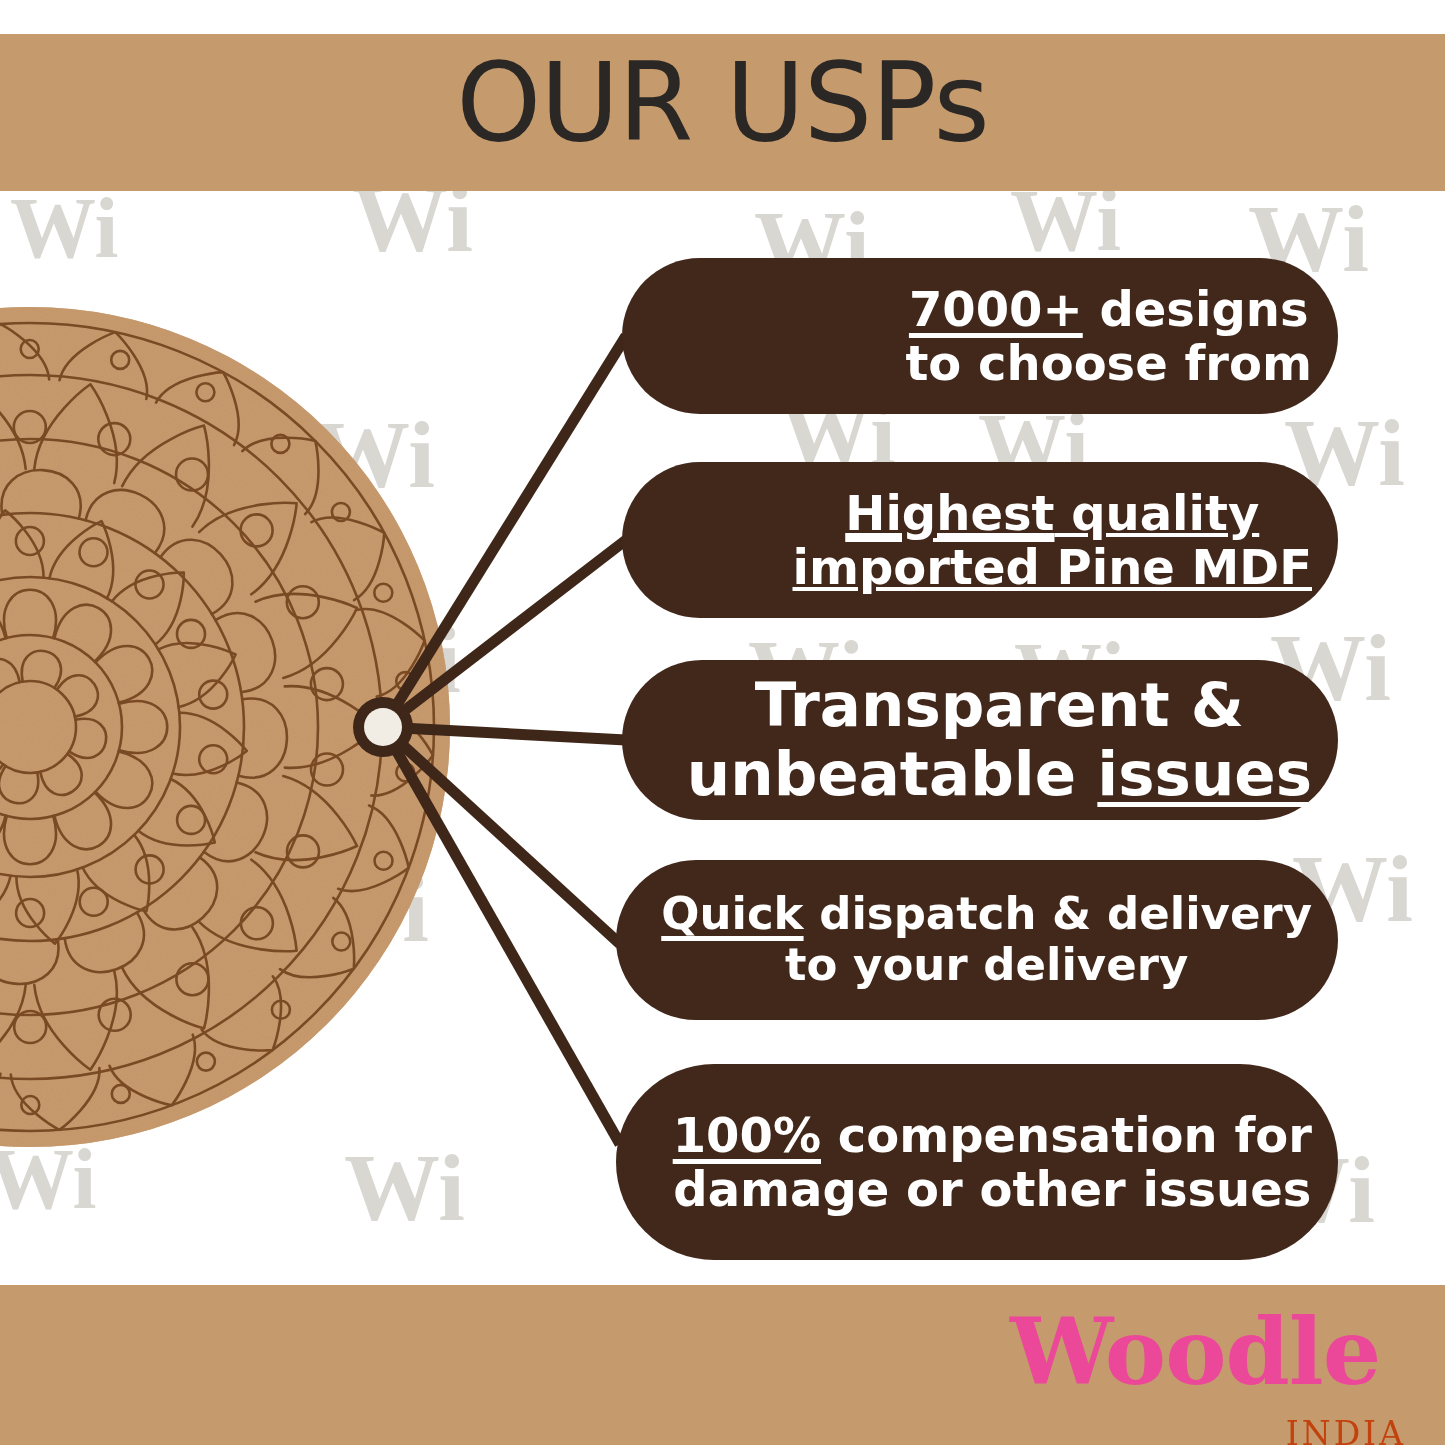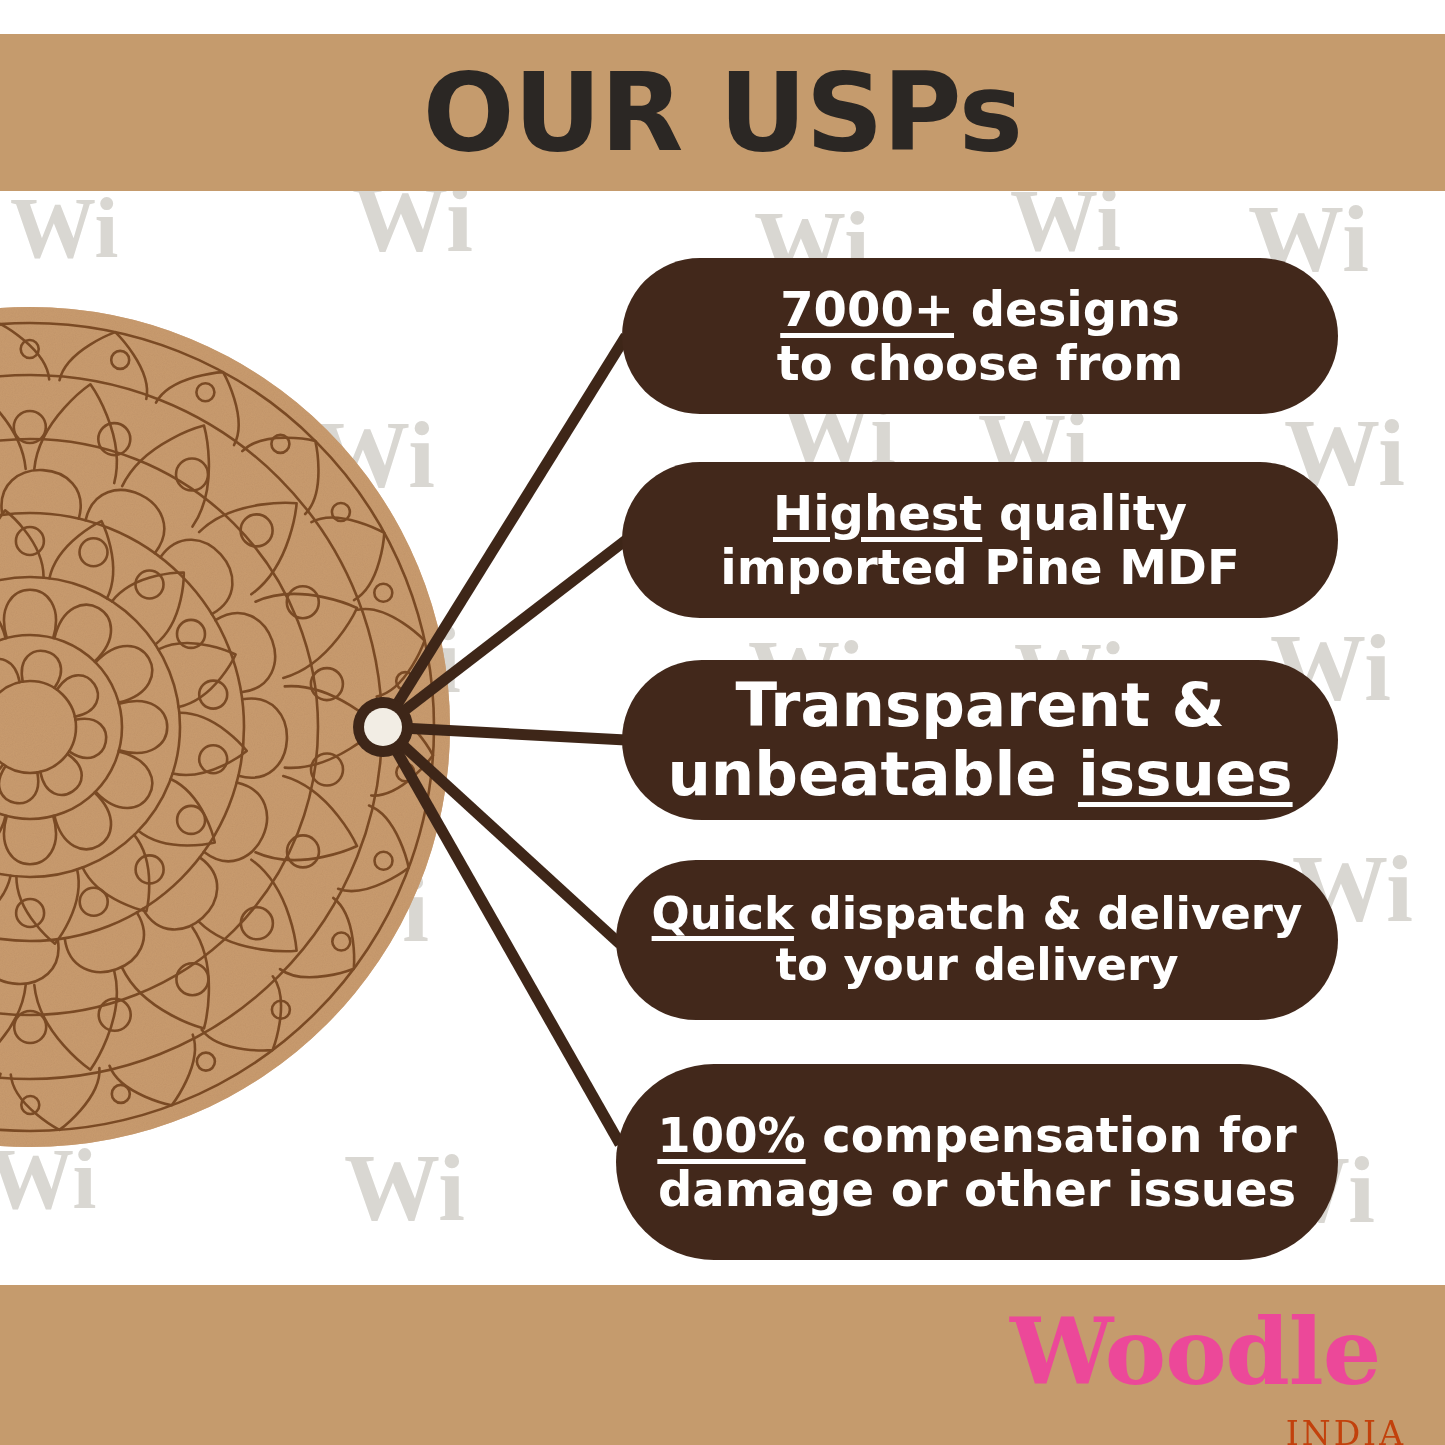--- a/index.html
+++ b/index.html
@@ -22,41 +22,41 @@
     line-height:1;
     user-select:none;
   }
 
   
   .band{position:absolute;left:0;width:1445px;z-index:6;}
   #top-band{top:34px;height:157px;background:#c59b6d;}
   #bottom-band{top:1285px;height:160px;background:#c59b6d;}
 
   #page-title{
-    position:absolute;left:0;top:34px;width:1445px;height:157px;
+    position:absolute;left:0;top:24px;width:1445px;height:157px;
     display:flex;align-items:center;justify-content:center;
     z-index:7;
-    font-size:108px;font-weight:700;letter-spacing:-1px;
+    font-size:108px;font-weight:400;letter-spacing:-1px;
     color:#2b2724;
     font-family:"DejaVu Sans", sans-serif;
   }
 
   
   #board-wrap{position:absolute;left:0;top:191px;width:700px;height:1094px;z-index:3;overflow:hidden;}
   #board-svg{position:absolute;left:0;top:0;}
 
   
   #connector-svg{position:absolute;left:0;top:0;width:1445px;height:1445px;z-index:4;}
 
   
   .pill{
     position:absolute;z-index:5;
     background:#42281b;
     border-radius:200px;
-    display:flex;align-items:center;justify-content:center;
+    display:flex;align-items:center;justify-content:flex-end;
     box-sizing:border-box;
     color:#ffffff;
   }
   .pill-text{
     text-align:center;
     font-family:"DejaVu Sans", sans-serif;
     font-weight:700;
     line-height:1.13;
     padding:0 26px;
     white-space:pre-line;
@@ -326,21 +326,21 @@
   </svg>
 
   <div class="band" id="top-band"></div>
   <div id="page-title">OUR USPs</div>
   <div class="band" id="bottom-band"></div>
 
   <div id="pill-host">
       <div class="pill" style="left: 622px; top: 258px; width: 716px; height: 156px; background: rgb(66, 40, 27);">
         <div class="pill-text" style="font-size: 48px;"><div><span class="u">7000+</span><span> designs</span></div><div>to choose from</div></div>
       </div>
-      <div class="pill" style="left: 622px; top: 462px; width: 716px; height: 156px; background: rgb(66, 40, 27);">
+      <div class="pill" style="left: 622px; top: 462px; width: 716px; height: 156px; background: rgb(66, 40, 27); text-decoration: underline;">
         <div class="pill-text" style="font-size: 48px;"><div><span class="u">Highest</span><span> quality</span></div><div>imported Pine MDF</div></div>
       </div>
       <div class="pill" style="left: 622px; top: 660px; width: 716px; height: 160px; background: rgb(66, 40, 27);">
         <div class="pill-text" style="font-size: 61px;"><div><span>Transparent &amp;</span></div><div><span>unbeatable </span><span class="u">issues</span></div></div>
       </div>
       <div class="pill" style="left: 616px; top: 860px; width: 722px; height: 160px; background: rgb(66, 40, 27);">
         <div class="pill-text" style="font-size: 45px;"><div><span class="u">Quick</span><span> dispatch &amp; delivery</span></div><div>to your delivery</div></div>
       </div>
       <div class="pill" style="left: 616px; top: 1064px; width: 722px; height: 196px; background: rgb(66, 40, 27);">
         <div class="pill-text" style="font-size: 48px;"><div><span class="u">100%</span><span> compensation for</span></div><div>damage or other issues</div></div>

